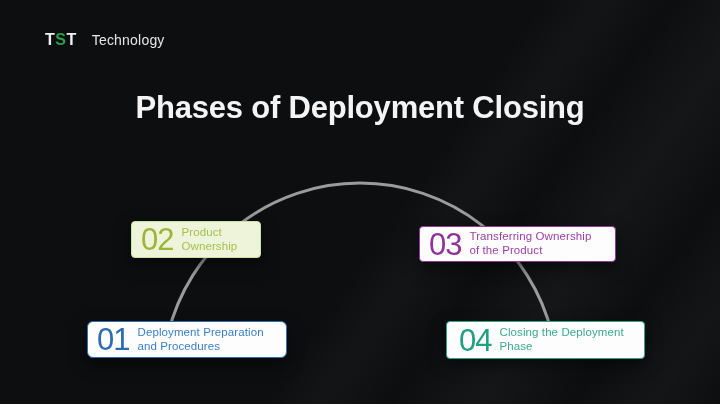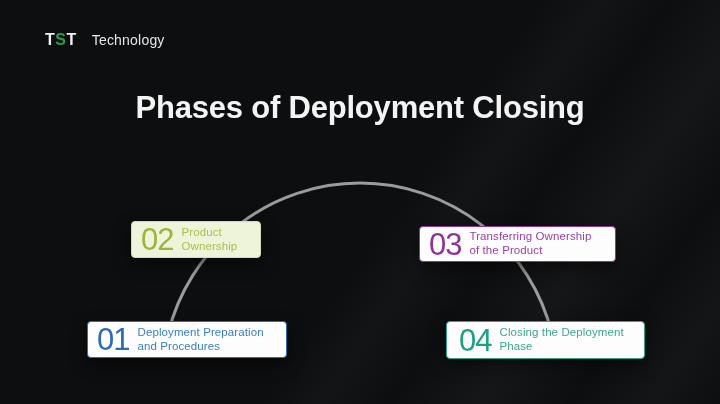--- a/index.html
+++ b/index.html
@@ -39,21 +39,21 @@
   }
   .phase .num{
     font-size:31px;font-weight:300;line-height:1;color:var(--num);
     letter-spacing:-1px;flex:0 0 auto;
   }
   .phase .lbl{display:flex;flex-direction:column;justify-content:center;}
   .phase .lbl span{
     font-size:11.5px;font-weight:500;line-height:1.18;color:var(--txt);
     letter-spacing:0.1px;white-space:nowrap;
   }
-  .phase-01{left:87px;top:321px;width:200px;height:37px;}
+  .phase-01{left:87px;top:321px;width:200px;height:37px;border-radius:6px;}
   .phase-02{left:131px;top:221px;width:130px;height:37px;}
   .phase-03{left:404px;top:226px;width:197px;height:36px;margin-left:15px;}
   .phase-04{left:446px;top:321px;width:199px;height:38px;padding-left:12px;}
 </style>
 </head>
 <body>
 
 <div class="slide" style="--logo-green: #2f9e4a;">
 
   <header class="logo">

